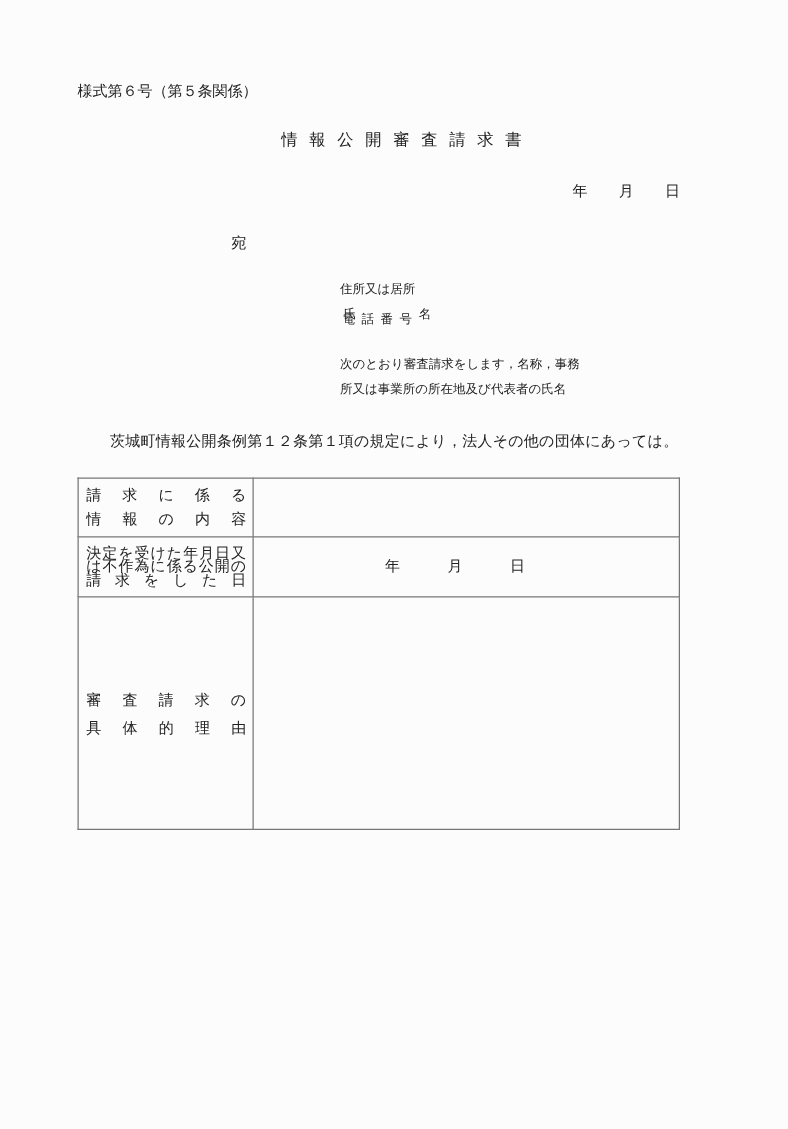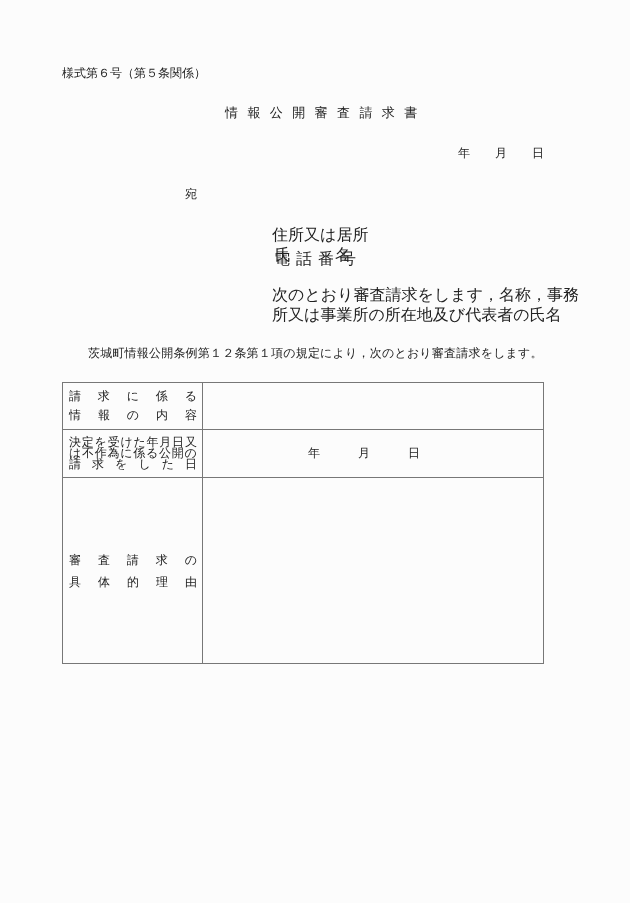--- a/index.html
+++ b/index.html
@@ -5,21 +5,21 @@
   html, body { margin: 0; padding: 0; }
   body {
     width: 630px; height: 903px; background: #fcfcfc; position: relative; overflow: hidden;
     font-family: "DejaVu Serif", "Liberation Serif", serif; color: #222; font-size: 12px;
   }
   .abs { position: absolute; white-space: nowrap; line-height: 1; }
   .form-no { left: 62px; top: 67px; font-size: 12px; }
   .title { left: 225px; top: 106px; font-size: 13px; letter-spacing: 9.4px; }
   .date-line { top: 147px; font-size: 12px; }
   .addressee { left: 185px; top: 188px; }
-  .applicant { left: 272px; font-size: 16px; font-family: Liberation Serif, serif; }
+  .applicant { left: 272px; font-size: 10px; }
   .intro { left: 88px; top: 347px; font-size: 12px; letter-spacing: 0.2px; }
   table.form-table {
     position: absolute; left: 62px; top: 382px; width: 482px; border-collapse: collapse;
   }
   table.form-table td { border: 1px solid #777; padding: 0; vertical-align: middle; }
   td.label { width: 139px; font-size: 12px; }
   .jl { display: flex; justify-content: space-between; padding: 0 5px 0 6px; line-height: 19px; }
   .jl.tight { line-height: 11px; }
   .date-cell { display: flex; padding-left: 105px; font-size: 12px; }
   .date-cell span { display: inline-block; }
@@ -36,21 +36,21 @@
 
 <div class="abs addressee">宛</div>
 
 <div class="abs applicant" style="top:227px">住所又は居所</div>
 <div class="abs applicant" style="top:247px;left:275px">氏</div>
 <div class="abs applicant" style="top:247px;left:335px">名</div>
 <div class="abs applicant" style="top:251px;left:274px;letter-spacing:1px">電 話 番 号</div>
 <div class="abs applicant" style="top:287px">次のとおり審査請求をします，名称，事務</div>
 <div class="abs applicant" style="top:307px">所又は事業所の所在地及び代表者の氏名</div>
 
-<div class="abs intro">茨城町情報公開条例第１２条第１項の規定により，次のとおり審査請求をします。</div>
+<div class="abs intro">茨城町情報公開条例第１２条第１項の規定により，法人その他の団体にあっては。</div>
 
 <table class="form-table">
   <tbody>
       <tr style="height:47px">
     <td class="label">
       <div class="jl">
         <span>請</span>
             <span>求</span>
             <span>に</span>
             <span>係</span>

